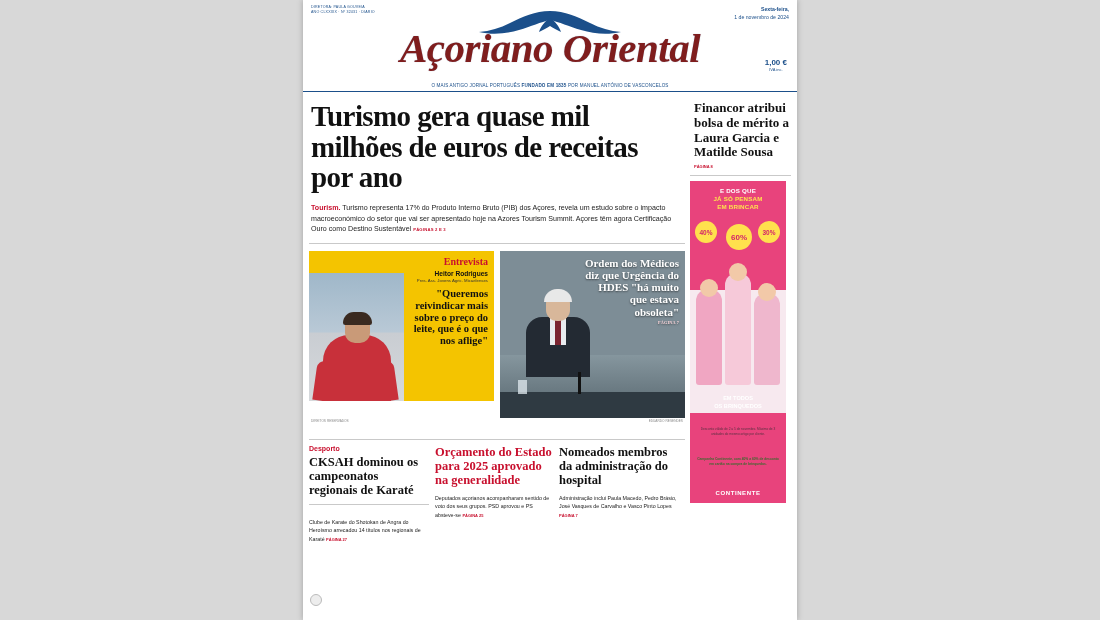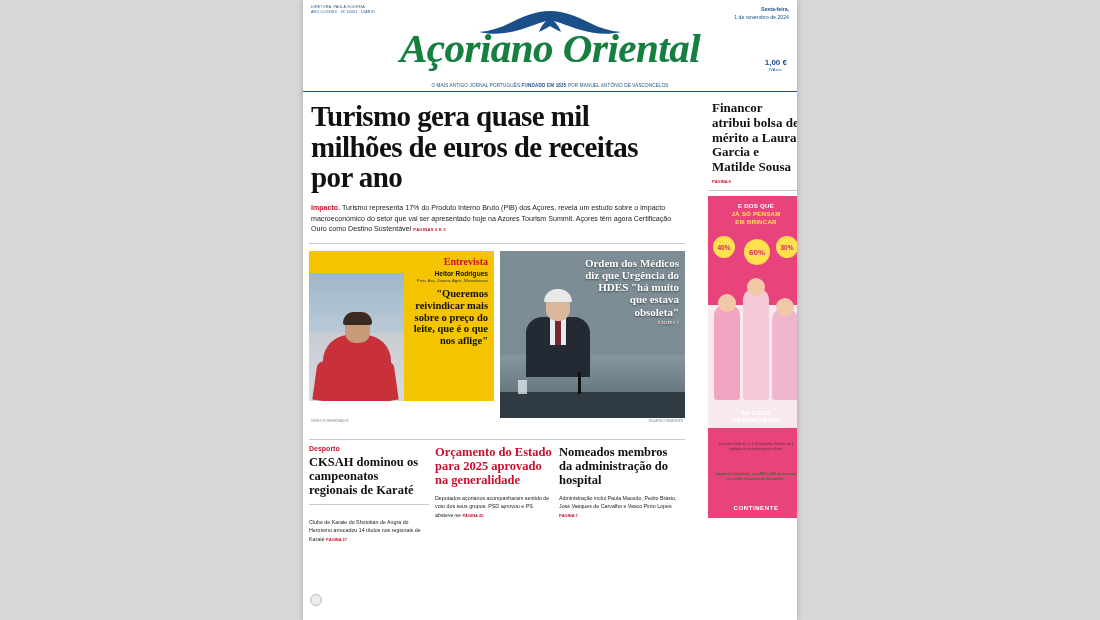--- a/index.html
+++ b/index.html
@@ -52,21 +52,21 @@
     position: absolute; left: 50%; top: -8px;
     transform: translateX(-50%);
     width: 150px; height: 40px;
   }
   .logo {
     position: relative;
     font-family: "Liberation Serif", serif;
     font-weight: bold;
     font-style: italic;
     font-size: 41px;
-    color: #15803d;
+    color: #7f1d1d;
     letter-spacing: -.5px;
     line-height: 1;
     margin-top: 14px;
     text-shadow: 0 0 1px rgba(27,79,138,.4);
   }
   .price {
     position: absolute; right: 10px; top: 58px;
     text-align: center;
     color: #1b4f8a;
     font-size: 8px; font-weight: bold; line-height: 1.2;
@@ -77,21 +77,21 @@
     text-align: center;
     font-size: 4.6px; color: #1b4f8a;
     letter-spacing: .15px;
   }
   .tagline b { font-weight: bold; }
 
   
   .body {
     display: flex;
     padding: 5px 6px 0 6px;
-    gap: 23px;
+    gap: 5px;
     height: 528px;
   }
   .col-main { width: 376px; }
   .col-side { width: 101px; }
 
   
   .lead-head {
     font-family: "Liberation Serif", serif;
     font-weight: bold;
     font-size: 29px;
@@ -287,21 +287,21 @@
       </div>
     </div>
 
     <div class="body">
 
       <div class="col-main">
 
         <h1 class="lead-head">Turismo gera quase mil milhões de euros de receitas por ano</h1>
 
         <div class="lead-sub">
-          <span class="kick">Impacto.</span><span> Turismo representa 17% do Produto Interno Bruto (PIB) dos Açores, revela um estudo sobre o impacto macroeconómico do setor que vai ser apresentado hoje na Azores Tourism Summit. Açores têm agora Certificação Ouro como Destino Sustentável</span>
+          <span class="kick">Tourism.</span><span> Turismo representa 17% do Produto Interno Bruto (PIB) dos Açores, revela um estudo sobre o impacto macroeconómico do setor que vai ser apresentado hoje na Azores Tourism Summit. Açores têm agora Certificação Ouro como Destino Sustentável</span>
           <span class="ref">PÁGINAS 2 E 3</span>
         </div>
 
         <div class="features">
 
           <div class="feat feat-a">
             <div class="photo">
               <div class="pArmL"></div>
               <div class="pArmR"></div>
               <div class="pShirt"></div>

